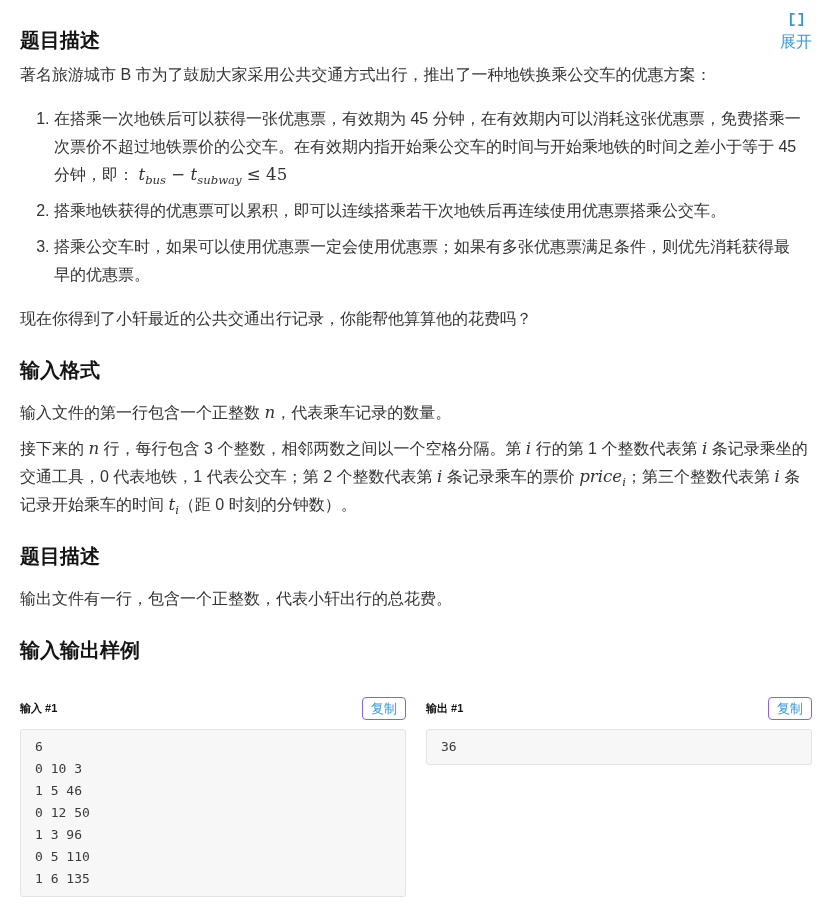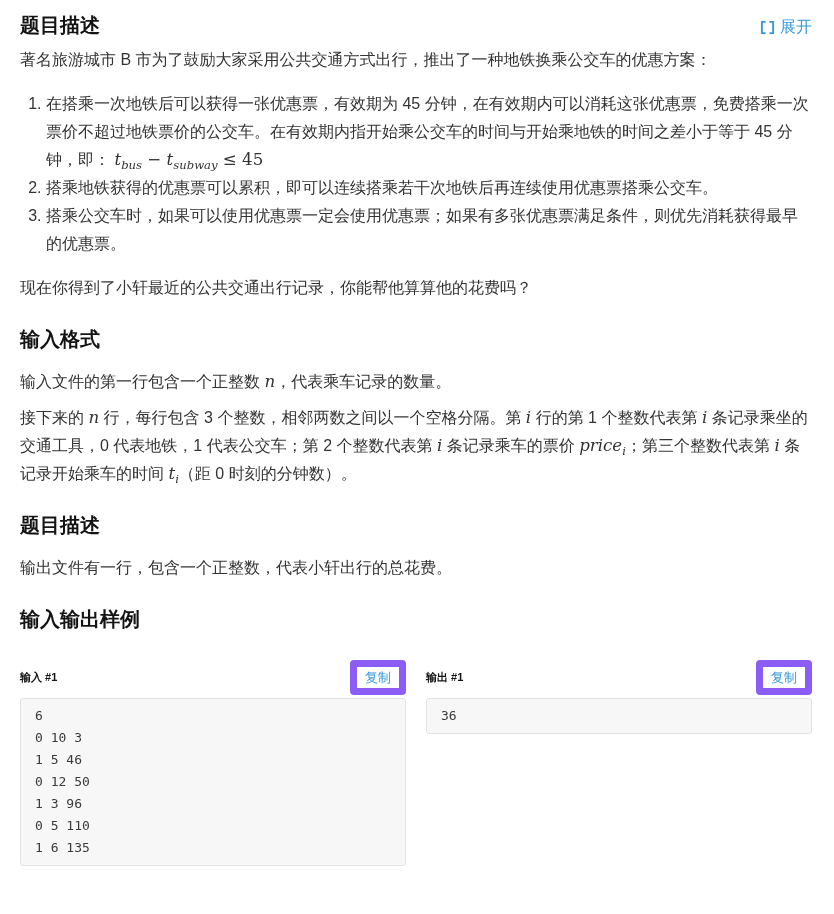--- a/index.html
+++ b/index.html
@@ -31,37 +31,38 @@
     display: inline-flex;
     align-items: center;
     gap: 5px;
     color: #3498db;
     font-size: 16px;
     cursor: pointer;
     background: none;
     border: none;
     padding: 0;
     font-family: inherit;
+    flex-direction: column;
   }
   .expand-btn svg { display: block; }
 
   p.body-p {
     font-size: 16px;
     line-height: 28px;
     margin: 8px 0;
     color: #333333;
   }
   ol.rules {
     margin: 16px 0;
     padding-left: 26px;
   }
   ol.rules li {
     font-size: 16px;
     line-height: 28px;
-    margin: 0;
+    margin: 8px;
     color: #333333;
   }
 
   .math {
     font-family: "DejaVu Serif", "Liberation Serif", serif;
     font-style: italic;
     font-size: 1.04em;
   }
   .math.upright { font-style: normal; }
   .math sub {
@@ -84,21 +85,21 @@
     margin-top: 16px;
   }
   .sample-title {
     font-size: 11px;
     font-weight: 700;
     color: #141414;
   }
   .copy-btn {
     color: #3498db;
     background: #ffffff;
-    border: 7px solid #8b5cf6;
+    border: 1px solid #8b5cf6;
     border-radius: 4px;
     font-size: 13px;
     line-height: 17px;
     padding: 2px 8px;
     cursor: pointer;
     font-family: inherit;
   }
   pre.sample-code {
     margin: 8px 0 0 0;
     background: #f7f7f7;

